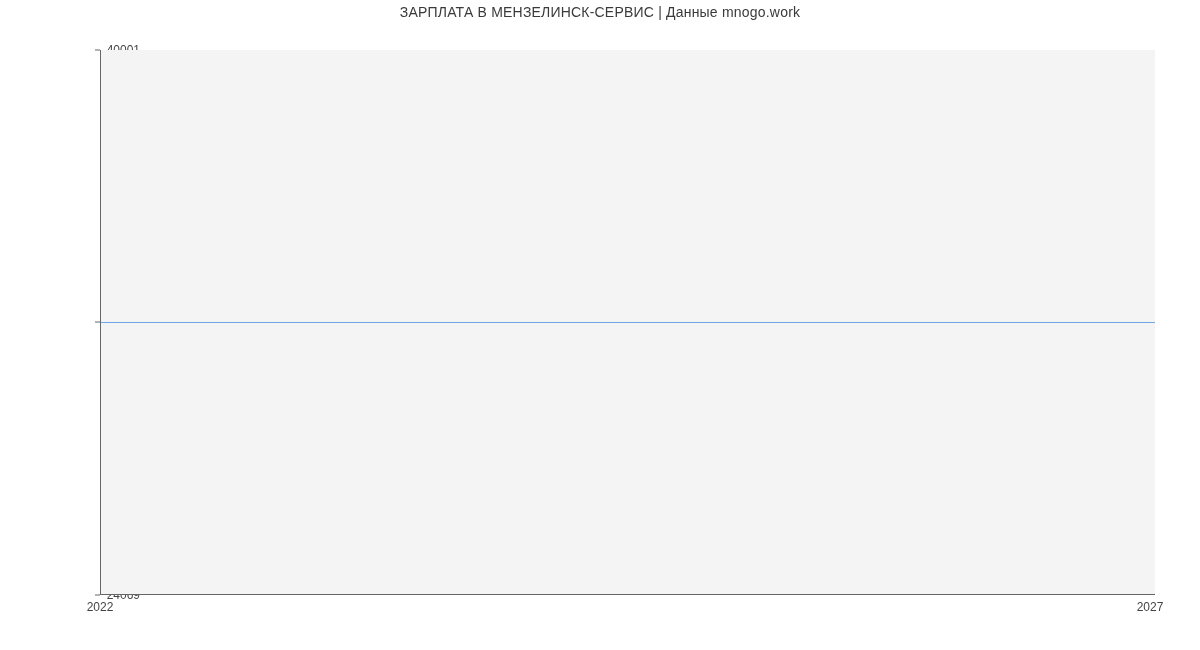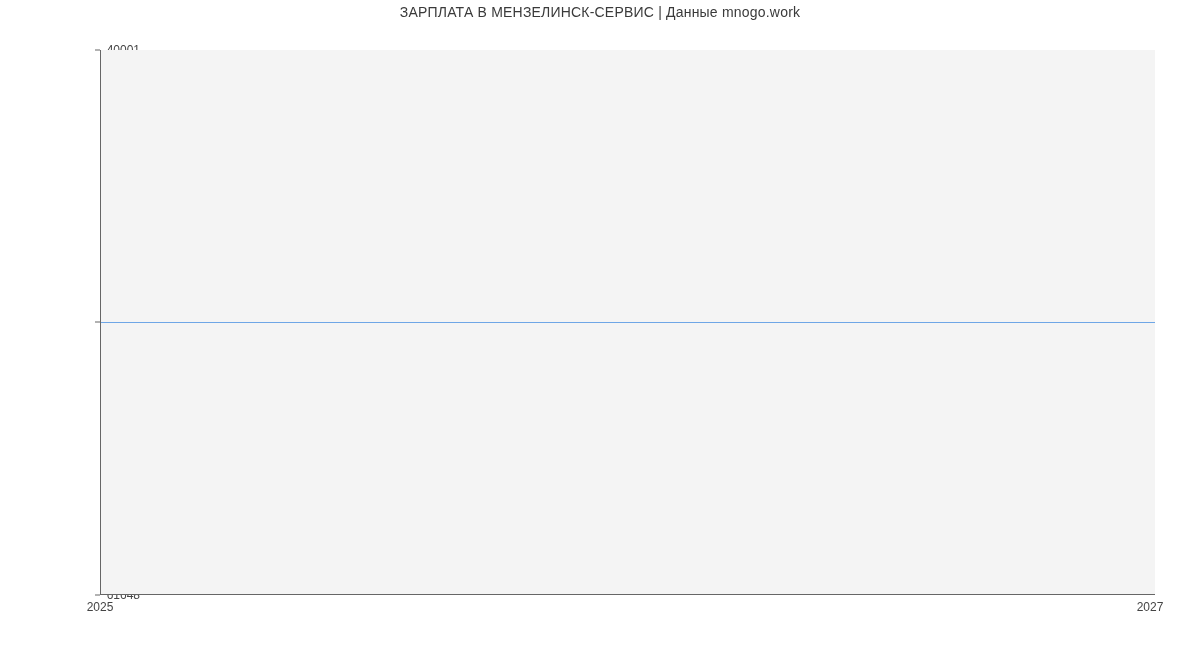--- a/index.html
+++ b/index.html
@@ -73,23 +73,23 @@
 <div class="chart-wrap">
 
   <div class="title">ЗАРПЛАТА В МЕНЗЕЛИНСК-СЕРВИС | Данные mnogo.work</div>
 
   <div class="tick-y" style="top:50px;">40001</div>
   <div class="tick-y-mark" style="top:50px;"></div>
 
   <div class="tick-y" style="top:322px;">40000</div>
   <div class="tick-y-mark" style="top:322px;"></div>
 
-  <div class="tick-y" style="top:595px;">61648</div>
+  <div class="tick-y" style="top:595px;">24069</div>
   <div class="tick-y-mark" style="top:595px;"></div>
 
-  <div class="tick-x" style="left:100px;">2025</div>
+  <div class="tick-x" style="left:100px;">2022</div>
   <div class="tick-x" style="left:1150px;">2027</div>
 
   <div class="plot-area">
     <div class="series-line" style="top:272px;"></div>
   </div>
 
 </div>
 
 </body></html>

